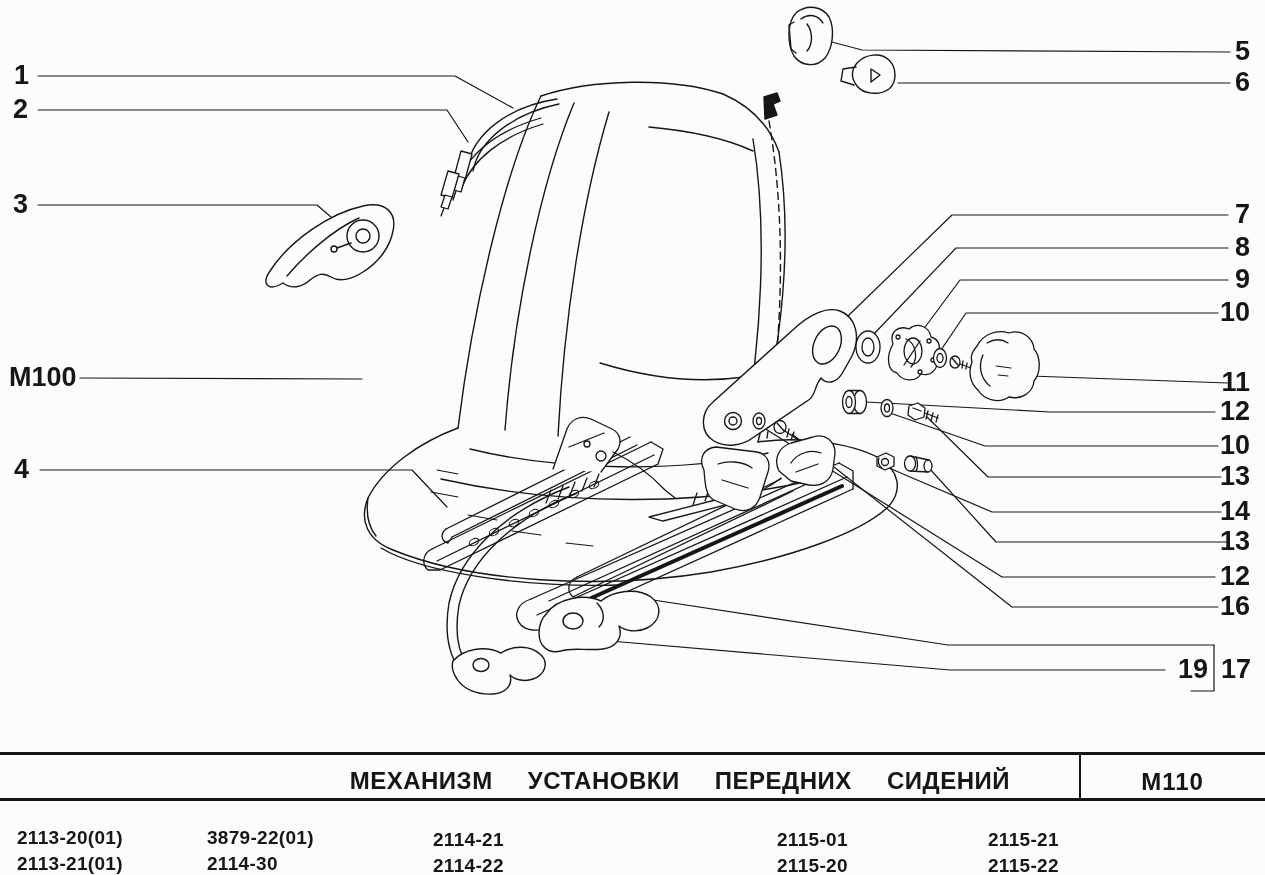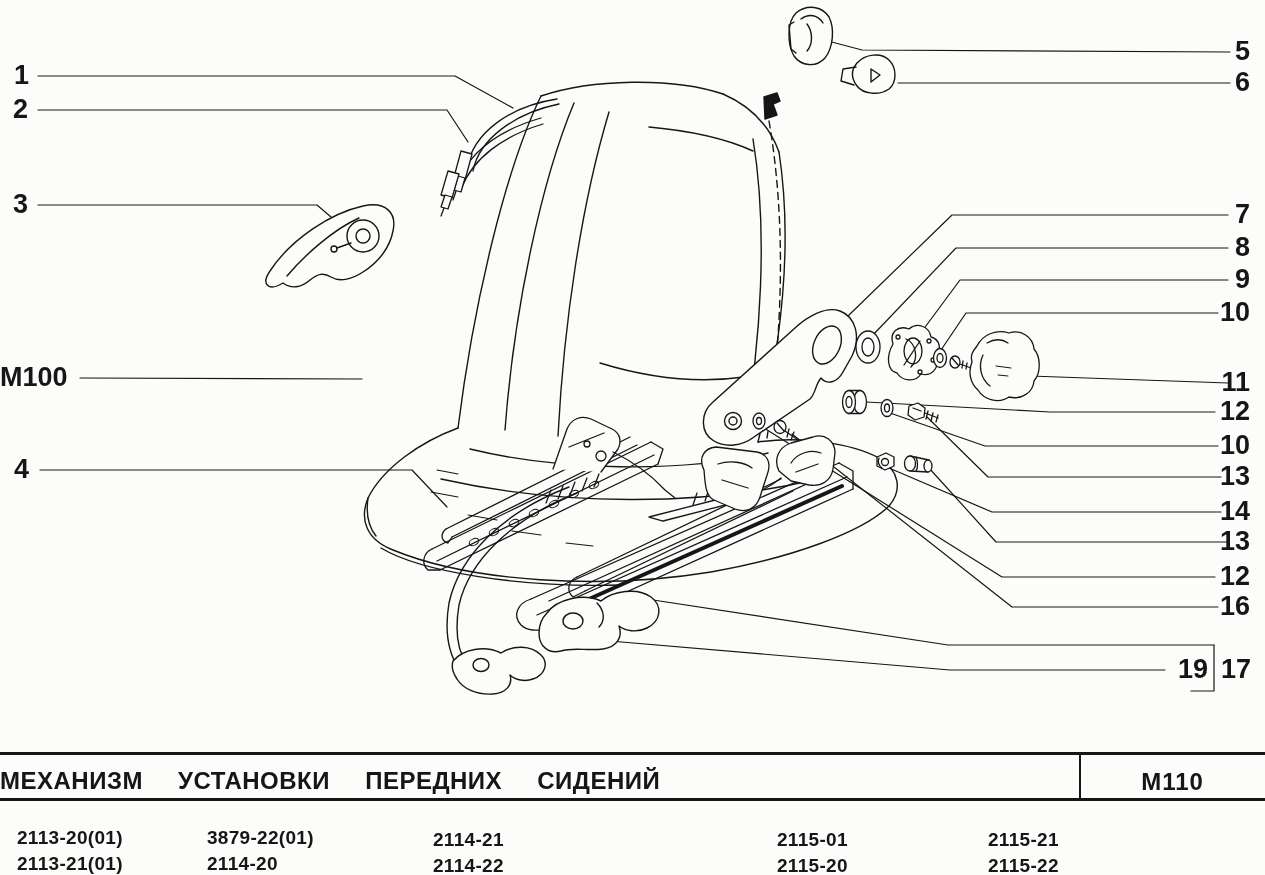--- a/index.html
+++ b/index.html
@@ -11,21 +11,21 @@
   }
   .drawing-svg { position:absolute; left:0; top:0; color:var(--ink); }
   .callout {
     position:absolute; font-weight:bold; font-size:27px; line-height:1;
     white-space:nowrap; user-select:none;
   }
   .callout.right-col { text-align:right; }
   .tbl-rule { position:absolute; left:0; width:1265px; background:var(--ink); }
   .tbl-vline { position:absolute; background:var(--ink); }
   .tbl-title {
-    position:absolute; top:767px; left:0; width:1010px; text-align:left;
+    position:absolute; top:767px; left:0; width:1010px; text-align:right;
     font-weight:bold; font-size:24px; letter-spacing:.5px; word-spacing:28px;
   }
   .tbl-code {
     position:absolute; top:768px; left:1082px; width:181px; text-align:center;
     font-weight:bold; font-size:24px; letter-spacing:1px;
   }
   .cell { position:absolute; font-weight:bold; font-size:19px; letter-spacing:.3px;text-align:right; }
 </style>
 </head>
 <body>
@@ -254,21 +254,21 @@
         <path d="M 777,423 l 7,8"></path>
         <path d="M 785,431 l 13,9"></path>
         <path d="M 789,429 l -2,8 M 794,432 l -3,8"></path>
       </g>
     </g>
   </svg>
 
   <span class="callout" style="left:14px;top:62px">1</span>
   <span class="callout" style="left:13px;top:96px">2</span>
   <span class="callout" style="left:13px;top:191px">3</span>
-  <span class="callout" style="left:0;top:364px">М100</span>
+  <span class="callout" style="left:9px;top:364px">М100</span>
   <span class="callout" style="left:14px;top:456px">4</span>
 
   <span class="callout right-col" style="right:15px;top:38px">5</span>
   <span class="callout right-col" style="right:15px;top:69px">6</span>
   <span class="callout right-col" style="right:15px;top:201px">7</span>
   <span class="callout right-col" style="right:15px;top:234px">8</span>
   <span class="callout right-col" style="right:15px;top:266px">9</span>
   <span class="callout right-col" style="right:15px;top:299px">10</span>
   <span class="callout right-col" style="right:15px;top:369px">11</span>
   <span class="callout right-col" style="right:15px;top:398px">12</span>
@@ -287,18 +287,18 @@
   <div class="tbl-code">М110</div>
   <div class="tbl-rule" style="top:798px;height:3px"></div>
 
   <div class="cell" style="left:17px;top:827px">2113-20(01)</div>
   <div class="cell" style="left:207px;top:827px">3879-22(01)</div>
   <div class="cell" style="left:433px;top:829px">2114-21</div>
   <div class="cell" style="left:777px;top:829px">2115-01</div>
   <div class="cell" style="left:988px;top:829px">2115-21</div>
 
   <div class="cell" style="left:17px;top:853px">2113-21(01)</div>
-  <div class="cell" style="left:207px;top:853px">2114-20</div>
+  <div class="cell" style="left:207px;top:853px">2114-30</div>
   <div class="cell" style="left:433px;top:855px">2114-22</div>
   <div class="cell" style="left:777px;top:855px">2115-20</div>
   <div class="cell" style="left:988px;top:855px">2115-22</div>
 
 </div>
 
 </body></html>

